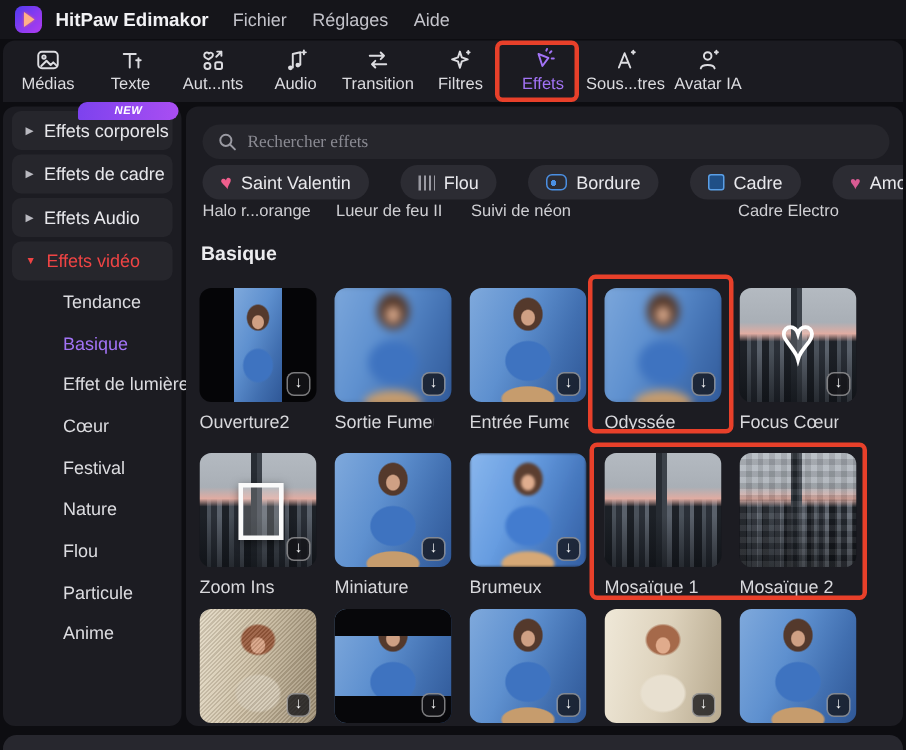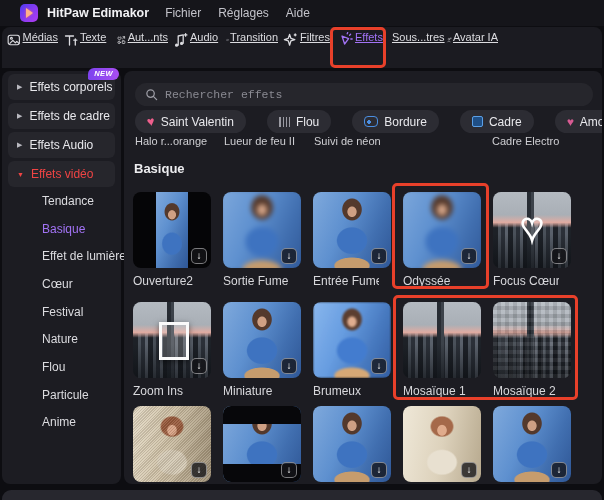--- a/index.html
+++ b/index.html
@@ -4,63 +4,63 @@
 <style>
   * { margin:0; padding:0; box-sizing:border-box; }
   html,body { background:#0d0d11; }
   .screen {
     position:relative; width:604px; height:500px; overflow:hidden;
     background:#0d0d11; font-family:"Liberation Sans", sans-serif;
     color:#e6e6ea; -webkit-font-smoothing:antialiased;
   }
   
   .menubar { position:absolute; left:0; top:0; width:604px; height:26px;
-    background:#15151a; display:flex; align-items:center; padding-left:20px; }
+    background:#15151a; display:flex; align-items:center; padding-left:10px; }
   .logo { width:18px; height:18px; border-radius:5px;
     background:linear-gradient(135deg,#5a3bf0 10%,#8a3bf0 55%,#b13bf0 100%);
     position:relative; flex:0 0 auto; }
   .logo::before { content:""; position:absolute; left:6px; top:4px;
     border-left:7px solid #ffb089; border-top:5px solid transparent; border-bottom:5px solid transparent;
     filter:drop-shadow(0 0 1px rgba(255,120,80,.8)); }
   .app-title { font-size:12.5px; font-weight:bold; color:#f2f2f5; margin-left:9px; }
   .menu-items { display:flex; gap:17px; margin-left:16px; }
   .menu-item { font-size:12px; color:#c3c3ca; cursor:default; }
   
   .toolbar { position:absolute; left:2px; top:27px; width:600px; height:41px;
     background:#1b1b21; border-radius:8px 8px 0 0; display:flex; align-items:flex-start; padding:4px 0 0 4px; }
-  .tb-item { width:52px; margin-right:3px; display:flex; flex-direction:row; align-items:flex-start; gap:1px; color:#dcdce0;text-decoration:underline; }
+  .tb-item { width:52px; margin-right:3px; display:flex; flex-direction:column; align-items:center; gap:1px; color:#dcdce0; }
   .tb-item svg { width:18px; height:18px; stroke:currentColor; fill:none; stroke-width:1.3; stroke-linecap:round; stroke-linejoin:round; }
   .tb-label { font-size:11px; white-space:nowrap; }
   .tb-item.active { color:#a273f5; }
   
   .sidebar { position:absolute; left:2px; top:71px; width:119px; height:413px;
     background:#1c1c22; border-radius:8px; overflow:visible; }
   .mainpanel { position:absolute; left:124px; top:71px; width:478px; height:413px;
     background:#1c1c22; border-radius:8px; overflow:hidden; }
   .bottom-strip { position:absolute; left:2px; top:490px; width:600px; height:12px;
     background:#27272e; border-radius:9px 9px 0 0; }
   
   .side-group { position:absolute; left:6px; width:107px; height:26px; background:#26262c;
     border-radius:6px; display:flex; align-items:center; padding-left:9px; gap:7px; }
   .side-group .arrow { font-size:7px; color:#b9b9c0; }
   .side-group .g-label { font-size:12px; color:#e8e8ec; white-space:nowrap; }
   .side-group.expanded .arrow, .side-group.expanded .g-label { color:#ef4444; }
-  .new-badge { position:absolute; top:-6px; right:-4px; padding:1px 6px 2px;
+  .new-badge { position:absolute; top:-6px; right:-4px; padding:1px 24px 2px;
     font-size:7.5px; font-weight:bold; font-style:italic; letter-spacing:.4px; color:#fff;
     background:linear-gradient(90deg,#7d42ee,#a94ef2); border-radius:7px 7px 7px 2px; }
   .sub-list { position:absolute; left:0; top:116px; width:100%; }
   .sub-item { height:27.7px; display:flex; align-items:center; padding-left:40px;
     font-size:12px; color:#dcdce0; white-space:nowrap; }
   .sub-item.active { color:#a273f5; }
   
   .searchbar { position:absolute; left:11px; top:12px; width:458px; height:23px;
     background:#26262c; border-radius:12px; display:flex; align-items:center; padding:0 10px; gap:7px; }
   .searchbar svg { width:13px; height:13px; stroke:#9a9aa2; fill:none; stroke-width:1.4; stroke-linecap:round; flex:0 0 auto; }
   .searchbar input { flex:1; background:transparent; border:none; outline:none;
-    font-size:11.5px; color:#e4e4e8; font-family:Liberation Mono, monospace; }
+    font-size:11.5px; color:#e4e4e8; font-family:Liberation Serif, serif; }
   .searchbar input::placeholder { color:#8a8a92; }
   .chips { position:absolute; left:11px; top:39px; right:10px; display:flex; align-items:center; gap:21px; }
   .chip { height:23px; background:#2c2c33; border-radius:12px; display:flex; align-items:center;
     gap:6px; padding:0 12px; font-size:12px; color:#e8e8ec; white-space:nowrap; }
   .ci { display:inline-block; flex:0 0 auto; }
   .ci-heart::before { content:"♥"; color:#ef5f8d; font-size:13px; display:inline-block; transform:rotate(-10deg); }
   .ci-grid { width:11px; height:10px; background:repeating-linear-gradient(90deg,#9a9aa2 0 1.5px,transparent 1.5px 3.5px); }
   .ci-border { width:14px; height:11px; border:1.5px solid #4b8fe2; border-radius:4px;
     background:radial-gradient(circle 2px at 4px 5px,#4b8fe2 98%,transparent); }
   .ci-frame { width:11px; height:11px; border:1.5px solid #5a9fe6; border-radius:2px; background:#1f4f86; }

